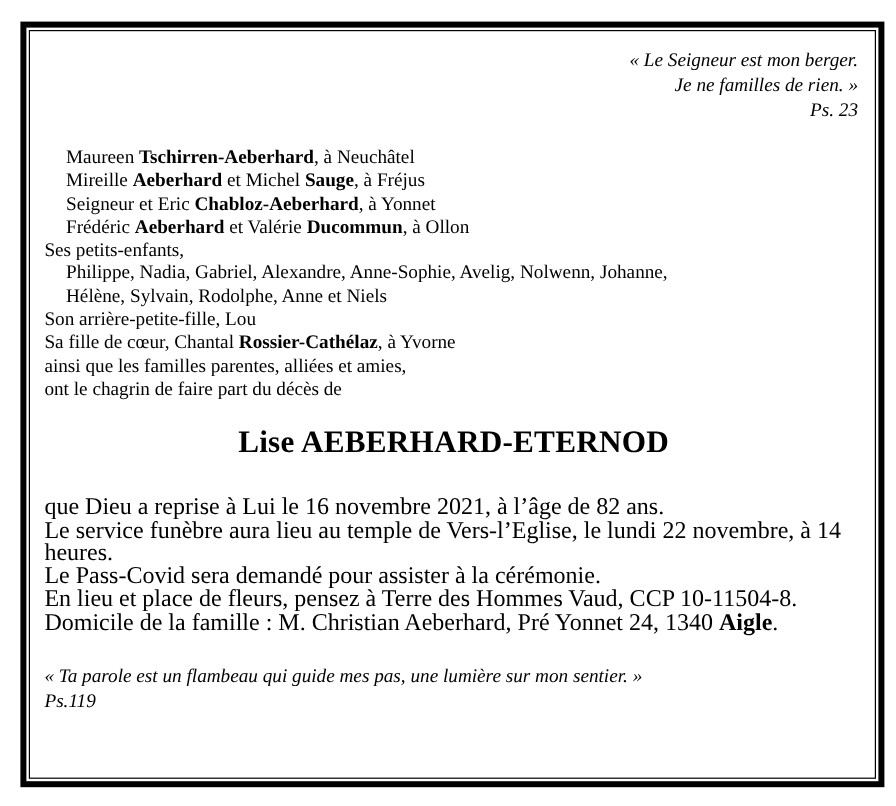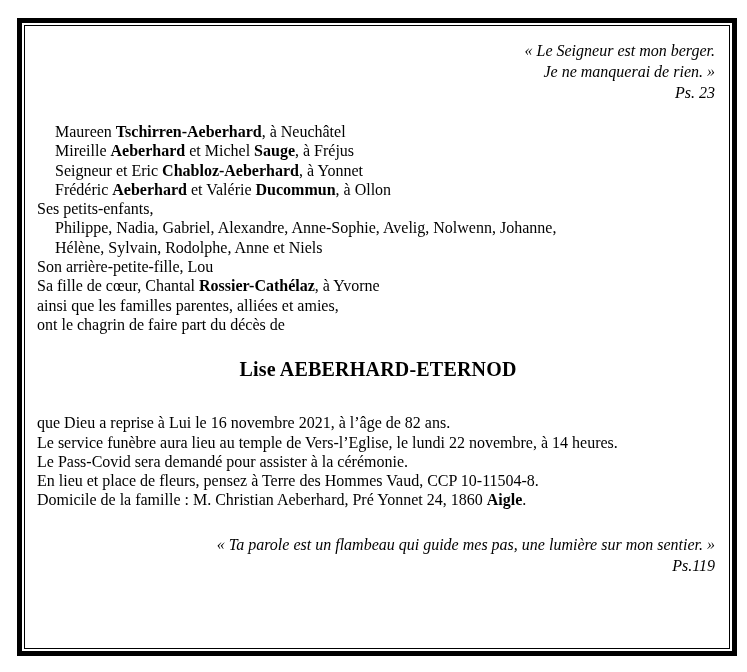--- a/index.html
+++ b/index.html
@@ -46,49 +46,49 @@
     font-size: 16px;
     line-height: 19.3px;
   }
   .family .line.indent {
     padding-left: 18px;
   }
   .deceased-name {
     margin-top: 20px;
     text-align: center;
     font-weight: bold;
-    font-size: 20px;
+    font-size: 26px;
     line-height: 30px;
     letter-spacing: 0.2px;
   }
   .details {
     margin-top: 29px;
-    font-size: 16px;
+    font-size: 20px;
     line-height: 19.3px;
   }
   .quote-bottom {
     margin-top: 24px;
-    text-align: right;
+    text-align: left;
     font-style: italic;
     font-size: 16px;
     line-height: 21px;
     padding-right: 4px;
   }
   .b { font-weight: bold; }
 </style>
 </head>
 <body>
 
 <div class="page">
   <div class="frame-outer">
     <div class="frame-inner">
 
       <div class="quote-top">
         <div>« Le Seigneur est mon berger.</div>
-        <div>Je ne manquerai de rien. »</div>
+        <div>Je ne familles de rien. »</div>
         <div>Ps. 23</div>
       </div>
 
       <div class="family" id="family-block">
           <div class="line indent"><span>Maureen </span><span class="b">Tschirren-Aeberhard</span><span>, à Neuchâtel</span></div>
           <div class="line indent"><span>Mireille </span><span class="b">Aeberhard</span><span> et Michel </span><span class="b">Sauge</span><span>, à Fréjus</span></div>
           <div class="line indent"><span>Seigneur et Eric </span><span class="b">Chabloz-Aeberhard</span><span>, à Yonnet</span></div>
           <div class="line indent"><span>Frédéric </span><span class="b">Aeberhard</span><span> et Valérie </span><span class="b">Ducommun</span><span>, à Ollon</span></div>
           <div class="line"><span>Ses petits-enfants,</span></div>
           <div class="line indent"><span>Philippe, Nadia, Gabriel, Alexandre, Anne-Sophie, Avelig, Nolwenn, Johanne,</span></div>
@@ -99,21 +99,21 @@
           <div class="line"><span>ont le chagrin de faire part du décès de</span></div>
         </div>
 
       <div class="deceased-name">Lise AEBERHARD-ETERNOD</div>
 
       <div class="details" id="details-block">
           <div class="line"><span>que Dieu a reprise à Lui le 16 novembre 2021, à l’âge de 82 ans.</span></div>
           <div class="line"><span>Le service funèbre aura lieu au temple de Vers-l’Eglise, le lundi 22 novembre, à 14 heures.</span></div>
           <div class="line"><span>Le Pass-Covid sera demandé pour assister à la cérémonie.</span></div>
           <div class="line"><span>En lieu et place de fleurs, pensez à Terre des Hommes Vaud, CCP 10-11504-8.</span></div>
-          <div class="line"><span>Domicile de la famille : M. Christian Aeberhard, Pré Yonnet 24, 1860 </span><span class="b">Aigle</span><span>.</span></div>
+          <div class="line"><span>Domicile de la famille : M. Christian Aeberhard, Pré Yonnet 24, 1340 </span><span class="b">Aigle</span><span>.</span></div>
         </div>
 
       <div class="quote-bottom">
         <div>« Ta parole est un flambeau qui guide mes pas, une lumière sur mon sentier. »</div>
         <div>Ps.119</div>
       </div>
 
     </div>
   </div>
 </div>

